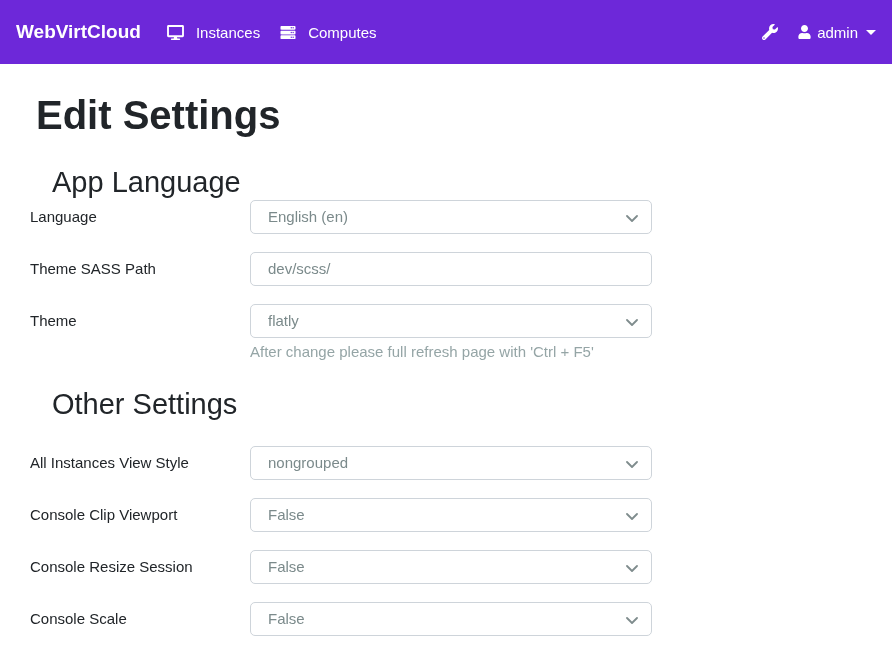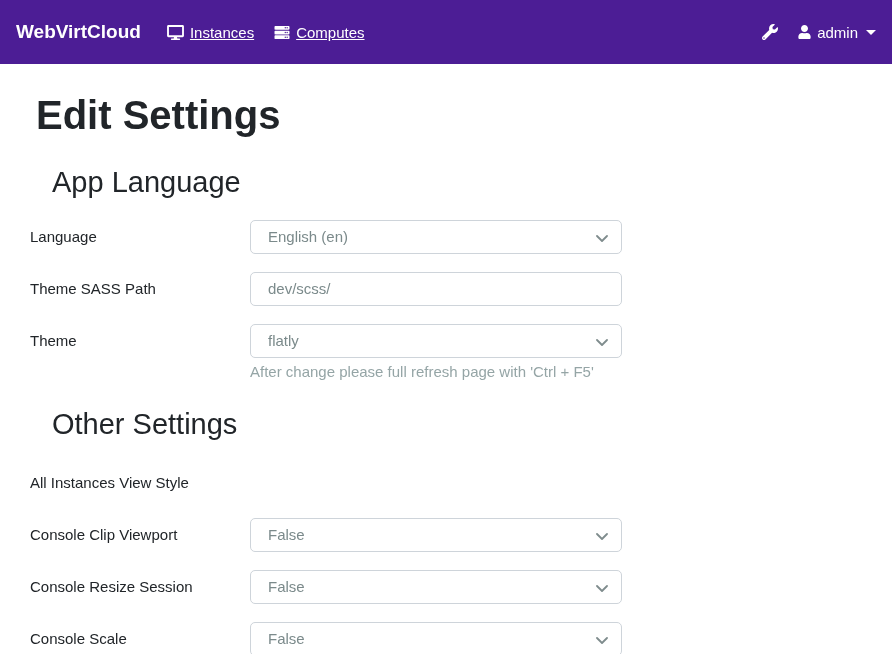--- a/index.html
+++ b/index.html
@@ -2,48 +2,48 @@
 <html><head>
 <meta charset="utf-8">
 <style>
   * { margin: 0; padding: 0; box-sizing: border-box; }
   html, body { background: #fff; }
   body { font-family: "Liberation Sans", sans-serif; }
   .page { width: 892px; height: 654px; overflow: hidden; background: #fff; }
 
   
   .navbar {
-    height: 64px; background: #4c1d95; display: flex; align-items: center;
+    height: 64px; background: #6d28d9; display: flex; align-items: center;
     padding: 0 16px; color: #fff;
   }
   .brand { font-size: 19px; font-weight: 700; color: #fff; margin-right: 26px; cursor: pointer; }
   .nav { display: flex; align-items: center; gap: 20px; }
-  .nav-item { display: flex; align-items: center; gap: 6px; font-size: 15px; color: #fff; cursor: pointer; text-decoration: underline; }
+  .nav-item { display: flex; align-items: center; gap: 12px; font-size: 15px; color: #fff; cursor: pointer; }
   .nav-item svg, .nav-right svg { display: block; }
   .nav-right { margin-left: auto; display: flex; align-items: center; gap: 20px; }
   .icon-btn { display: flex; align-items: center; cursor: pointer; color: #fff; }
   .user-menu { display: flex; align-items: center; gap: 6px; font-size: 15px; cursor: pointer; color: #fff; justify-content: flex-end; }
   .caret-down {
     width: 0; height: 0; margin-left: 2px;
     border-left: 5px solid transparent; border-right: 5px solid transparent;
     border-top: 5px solid #fff;
   }
 
   
   .content { padding: 0 30px; }
   h1.page-title { font-size: 40px; font-weight: 700; color: #212529; line-height: 1.2; margin: 27px 0 0 6px; }
   h2.section-heading { font-size: 29px; font-weight: 500; color: #212529; line-height: 1.2; margin: 26px 0 0 22px; }
-  .rows { margin-top: 20px; }
+  .rows { }
   .rows.other { margin-top: 24px; }
   .form-row { display: flex; align-items: flex-start; margin-bottom: 18px; }
   .form-label { width: 220px; font-size: 15px; color: #212529; line-height: 34px; }
   .field-col { width: 402px; }
 
   .select-box, .text-input {
-    position: relative; width: 372px; height: 34px;
+    position: relative; width: 402px; height: 34px;
     border: 1px solid #ced4da; border-radius: 5px; background: #fff;
     display: flex; align-items: center; padding: 0 32px 0 17px;
     font-size: 15px; color: #7b8a8b; cursor: pointer;
   }
   .text-input { padding-right: 17px; cursor: text; font-family: "Liberation Sans", sans-serif; outline: none; }
   .chevron { position: absolute; right: 13px; top: 50%; transform: translateY(-50%); color: #7f8c8d; }
   .help-text { margin-top: 5px; font-size: 15px; color: #95a5a6; line-height: 18px; }
 </style>
 </head>
 <body>
@@ -134,20 +134,30 @@
       </div>
 
     </div>
 
     <h2 class="section-heading">Other Settings</h2>
 
     <div class="rows other">
 
       <div class="form-row">
         <div class="form-label">All Instances View Style</div>
+        <div class="field-col">
+          <div class="select-box">
+            <span>nongrouped</span>
+            <span class="chevron">
+              <svg width="12" height="8" viewBox="0 0 12 8" fill="none" stroke="currentColor" stroke-width="1.8" stroke-linecap="round" stroke-linejoin="round">
+                  <polyline points="1,1.5 6,6.5 11,1.5"></polyline>
+                </svg>
+            </span>
+          </div>
+        </div>
       </div>
 
       <div class="form-row">
         <div class="form-label">Console Clip Viewport</div>
         <div class="field-col">
           <div class="select-box">
             <span>False</span>
             <span class="chevron">
               <svg width="12" height="8" viewBox="0 0 12 8" fill="none" stroke="currentColor" stroke-width="1.8" stroke-linecap="round" stroke-linejoin="round">
                   <polyline points="1,1.5 6,6.5 11,1.5"></polyline>

